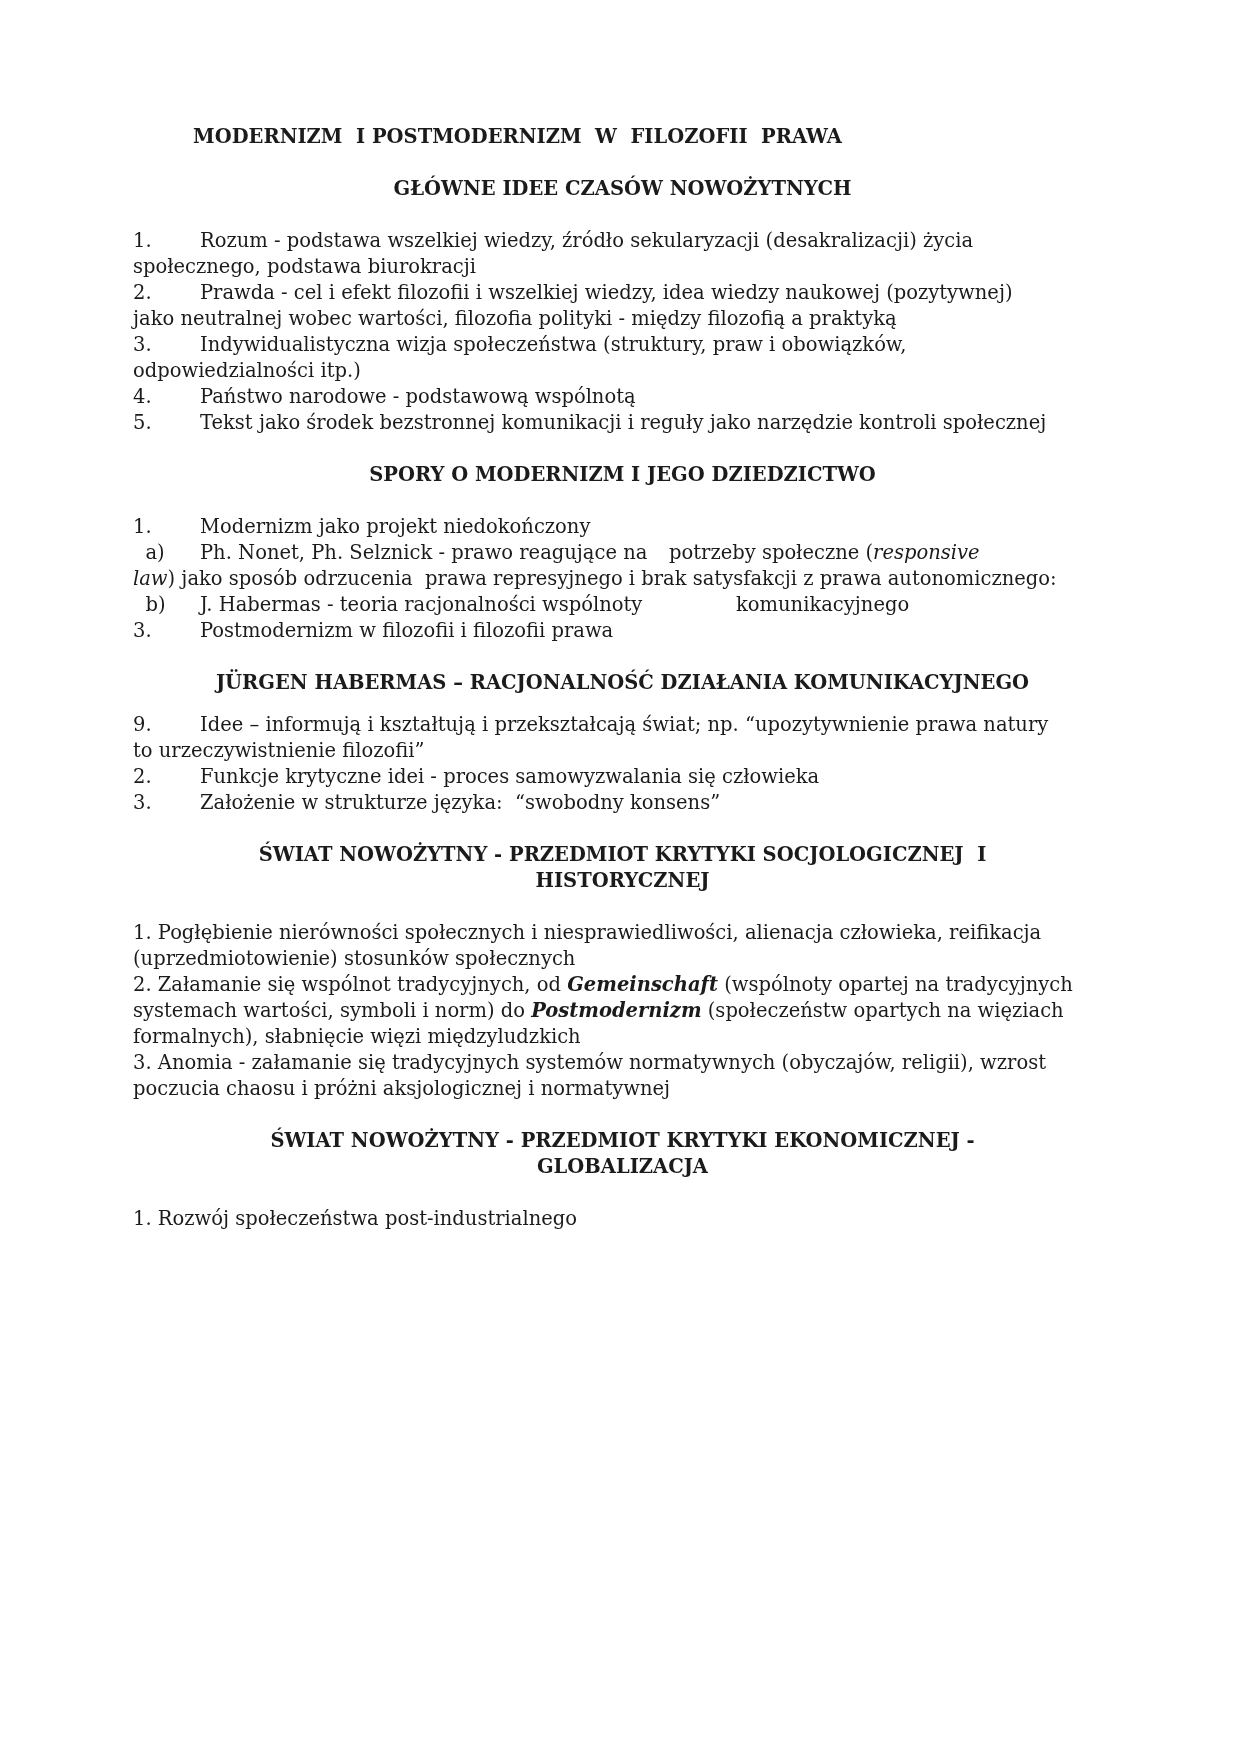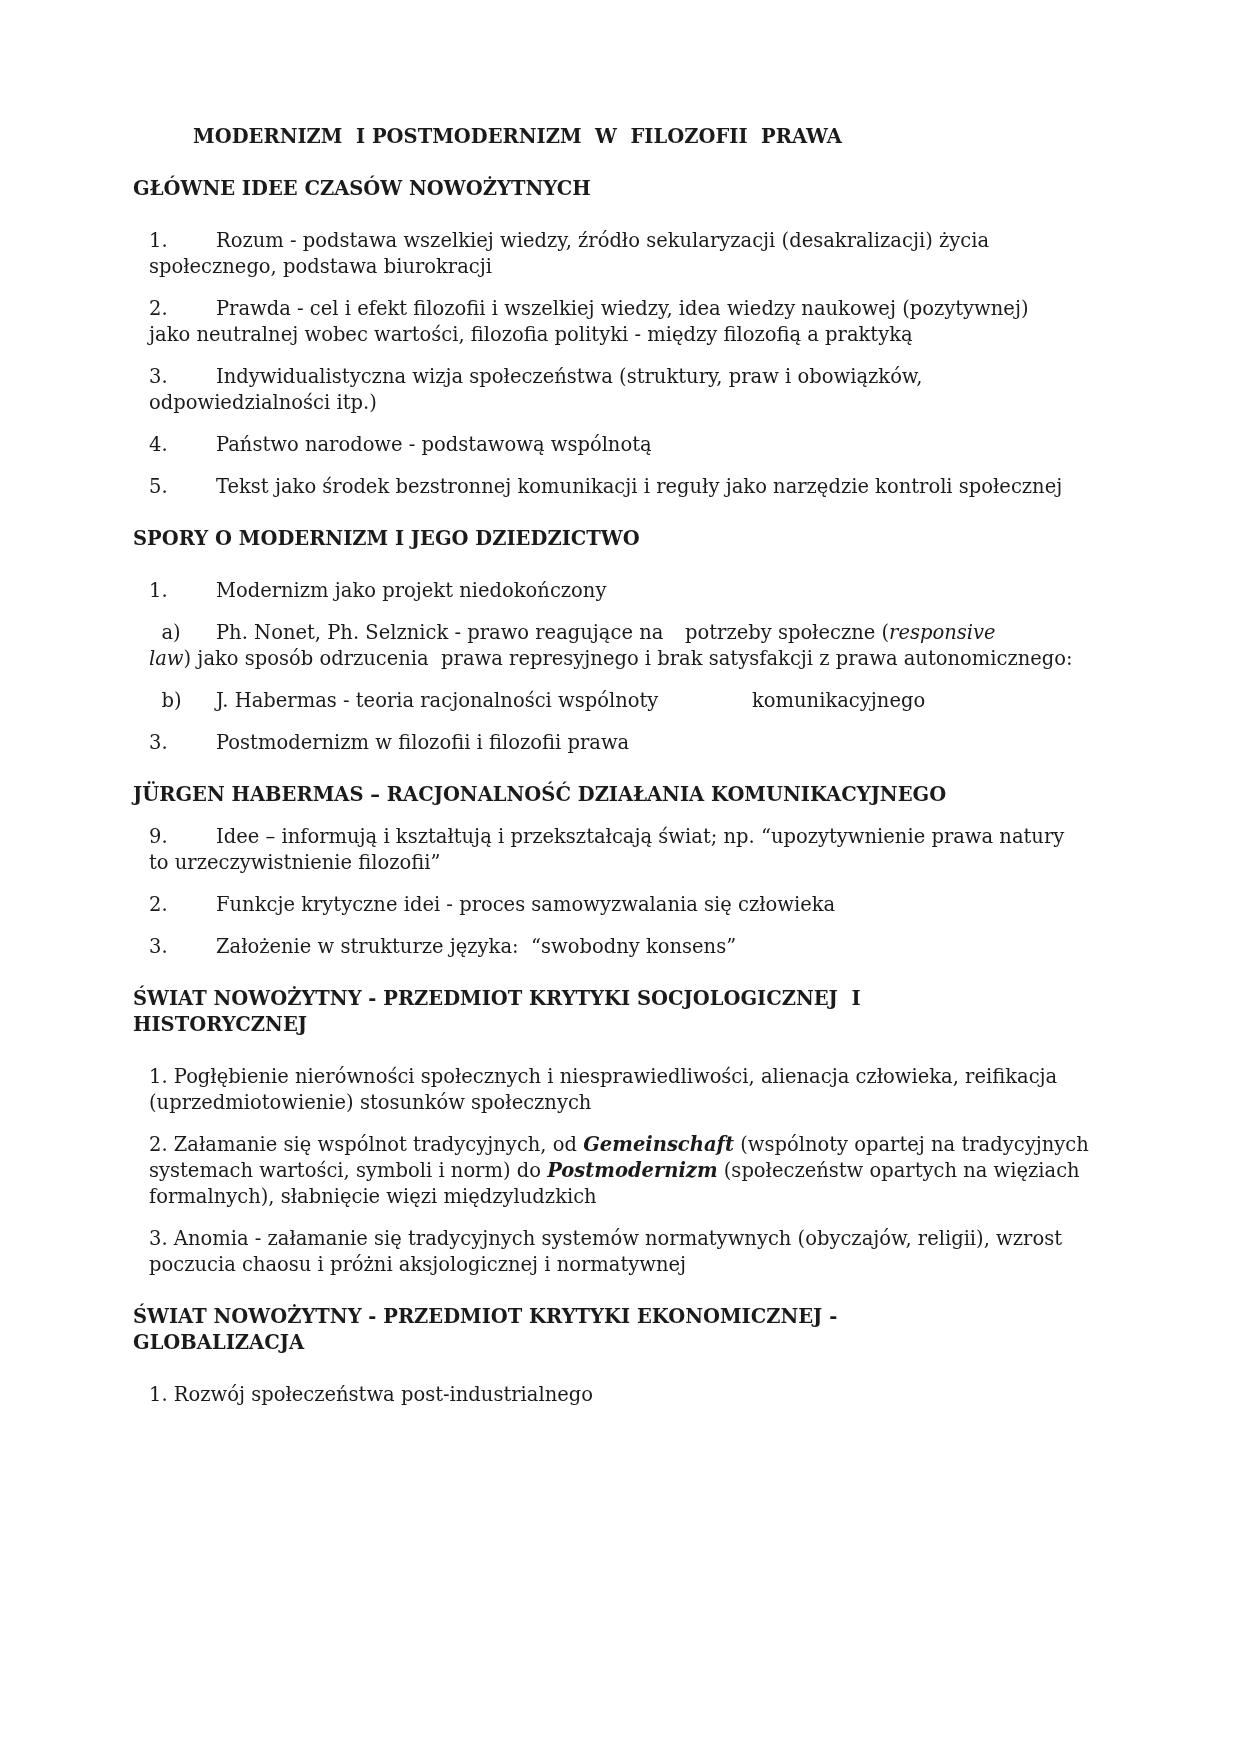--- a/index.html
+++ b/index.html
@@ -27,26 +27,27 @@
     white-space: pre-wrap;
     margin: 0 210px 26px 0;
   }
   .doc-section {
     margin-top: 26px;
   }
   .heading {
     font-weight: bold;
     white-space: pre-wrap;
     margin: 0 0 26px 0;
+    text-align: center;
   }
   .doc-section.tight .heading {
-    margin-bottom: 0;
+    margin-bottom: 16px;
   }
   .para {
-    margin: 16px;
+    margin: 0;
     white-space: pre-wrap;
     tab-size: 8;
     tab-size: 67px;
     -moz-tab-size: 67px;
   }
   .italic { font-style: italic; }
   .bold { font-weight: bold; }
 </style>
 </head>
 <body>

